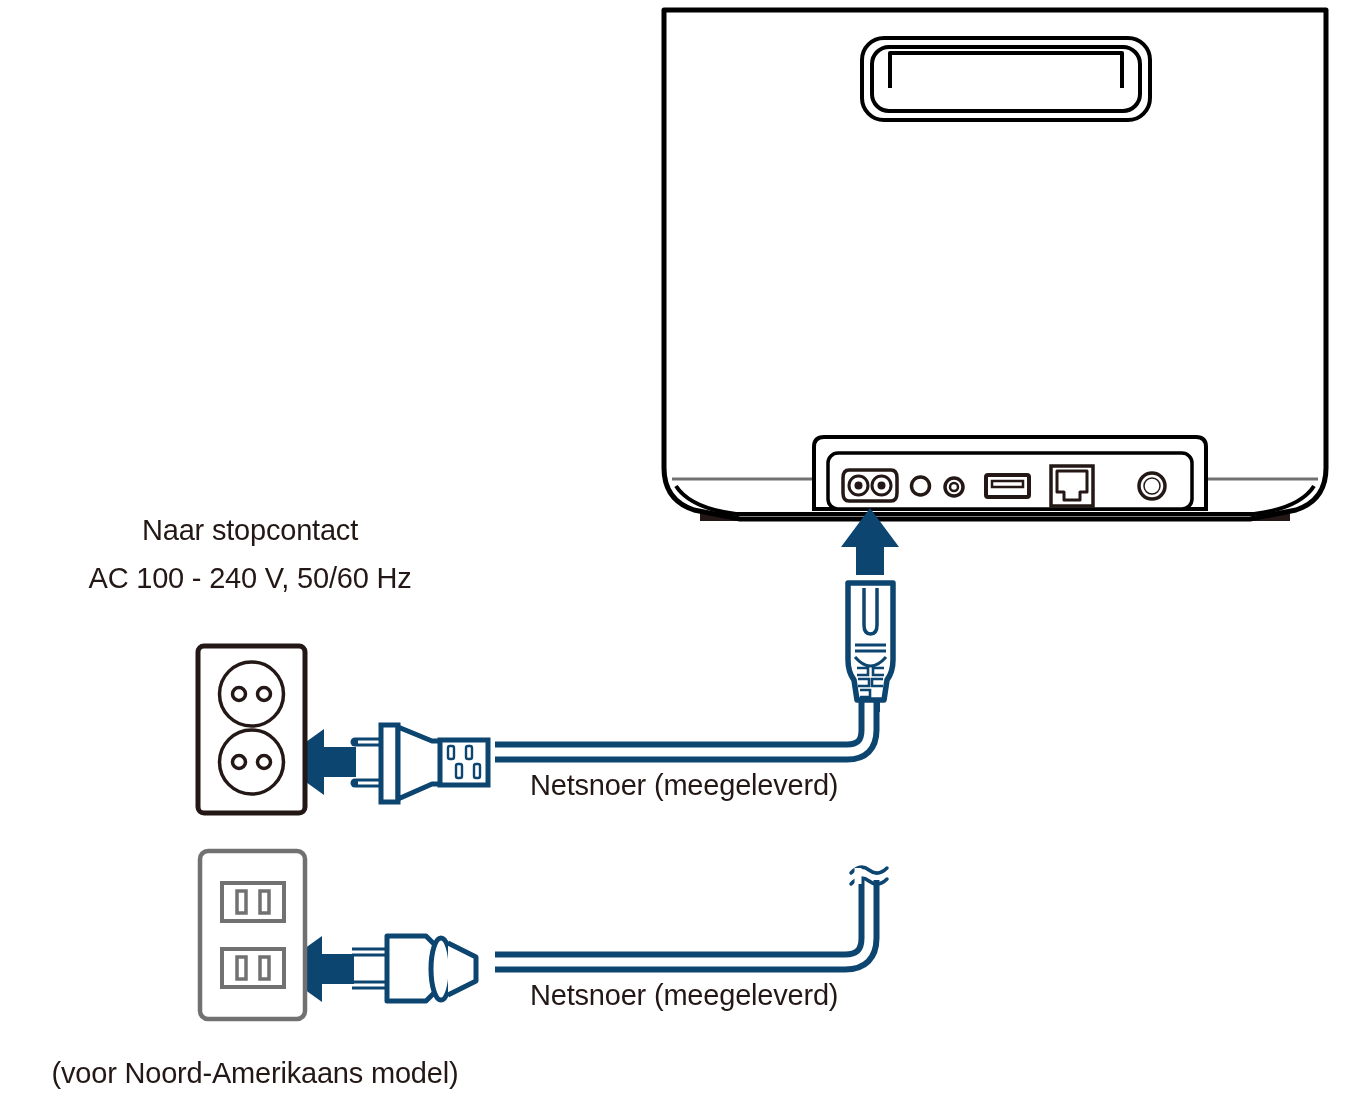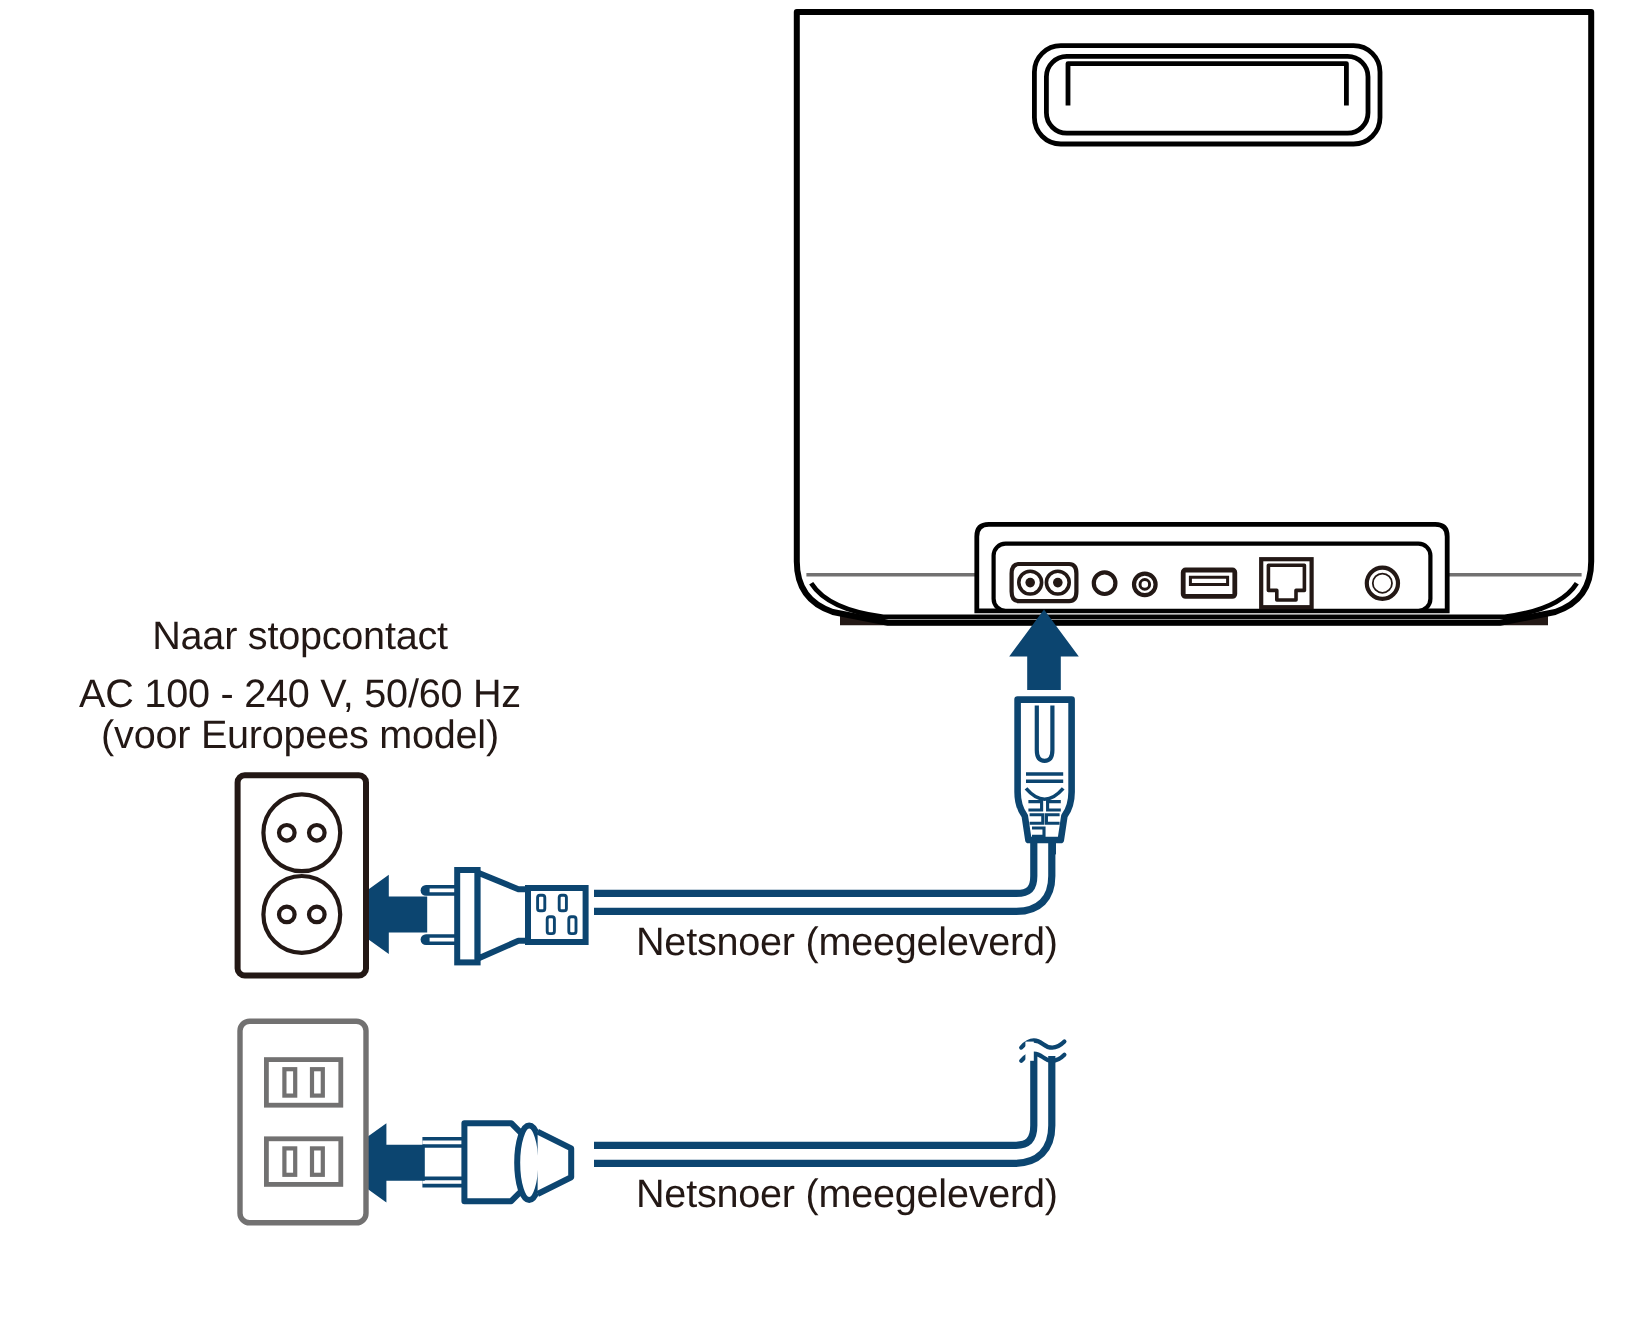--- a/index.html
+++ b/index.html
@@ -22,21 +22,21 @@
     position: absolute;
     left: 0;
     top: 0;
     width: 1366px;
     height: 1107px;
   }
   .lbl {
     position: absolute;
     color: #231815;
     font-family: "Liberation Sans", sans-serif;
-    font-size: 33px;
+    font-size: 29px;
     line-height: 34px;
     white-space: nowrap;
     letter-spacing: -0.2px;
   }
   .lbl.ctr { text-align: center; }
 </style>
 </head>
 <body>
 
 <div id="stage">
@@ -278,21 +278,21 @@
       <rect x="237" y="957" width="9" height="22" fill="#ffffff" stroke="#727171" stroke-width="3.5"></rect>
       <rect x="260" y="957" width="9" height="22" fill="#ffffff" stroke="#727171" stroke-width="3.5"></rect>
     </g>
 
   </svg>
 
   <div class="lbl ctr" style="left:55px; top:513px; width:390px;">Naar stopcontact</div>
 
   <div class="lbl ctr" style="left:55px; top:561px; width:390px;">AC 100 - 240 V, 50/60 Hz</div>
 
-  <div class="lbl ctr" style="left:55px; top:595px; width:390px;">(voor Europees model)</div>
 
   <div class="lbl" style="left:530px; top:768px;">Netsnoer (meegeleverd)</div>
 
   <div class="lbl" style="left:530px; top:978px;">Netsnoer (meegeleverd)</div>
 
 
+  <div class="lbl ctr" style="left:30px; top:1056px; width:450px;">(voor Noord-Amerikaans model)</div>
 
 </div>
 
 </body></html>

